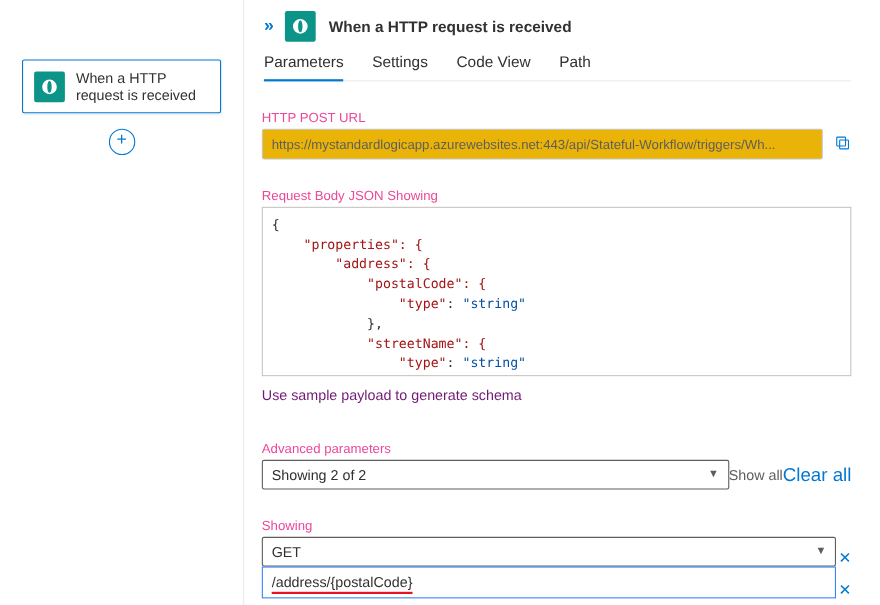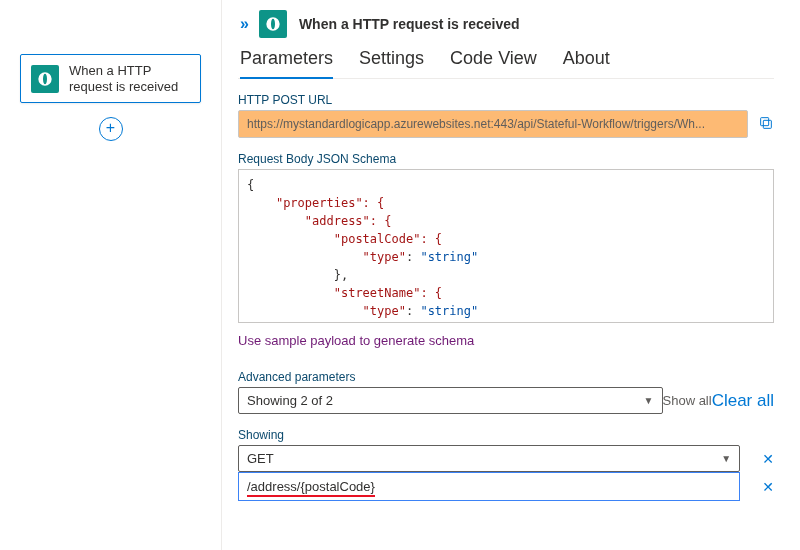--- a/index.html
+++ b/index.html
@@ -10,36 +10,36 @@
 .node-icon svg,.hdr-icon svg{width:16px;height:16px;fill:#fff}
 .node-text{font-size:13px;line-height:1.2}
 .plus-wrap{text-align:center;margin-top:14px}
 .plus{width:22px;height:22px;border:1px solid #0078d4;border-radius:50%;color:#0078d4;line-height:20px;display:inline-block;font-size:16px;text-align:center}
 .div{width:1px;background:#edebe9}
 .right{flex:1;padding:10px 26px 18px 16px;box-sizing:border-box;overflow:hidden}
 .hdr{display:flex;align-items:center;gap:12px;margin-bottom:10px}
 .coll{color:#0078d4;font-size:16px;font-weight:600;letter-spacing:-4px;padding:0 2px}
 .title{font-weight:600;font-size:14px}
 .tabs{display:flex;gap:26px;border-bottom:1px solid #edebe9;padding-left:2px;margin:8px 0 12px}
-.tab{padding:0 0 8px;font-size:18px;color:#323130;cursor:pointer}
+.tab{padding:0 0 8px;font-size:14px;color:#323130;cursor:pointer}
 .tab.active{border-bottom:2px solid #0078d4;margin-bottom:-1px}
-.lbl{font-size:12px;color:#0c4a6e;margin:14px 0 3px}
+.lbl{font-size:12px;color:#ec4899;margin:26px 0 3px}
 .url-row{display:flex;align-items:center;gap:10px}
-.url{flex:1;background:#fdba74;border:1px solid #c8c6c4;color:#605e5c;padding:6px 8px;font-size:12px;border-radius:2px;white-space:nowrap;overflow:hidden;text-overflow:ellipsis}
+.url{flex:1;background:#eab308;border:1px solid #c8c6c4;color:#605e5c;padding:6px 8px;font-size:12px;border-radius:2px;white-space:nowrap;overflow:hidden;text-overflow:ellipsis}
 .copy{color:#0078d4}
 .copy svg{width:16px;height:16px;fill:none;stroke:#0078d4;stroke-width:1.5}
 .code{border:1px solid #c8c6c4;padding:6px 8px;font-family:Consolas,monospace;font-size:12px;line-height:1.5;height:140px;overflow:hidden;white-space:pre}
 .p{color:#323130}.k{color:#a31515}.s{color:#0451a5}
 .link{color:#701a75;font-size:13px;margin:10px 0 8px;display:inline-block}
 .adv-row{display:flex;align-items:center;gap:0}
 .sel{flex:1;display:flex;justify-content:space-between;align-items:center;border:1px solid #605e5c;padding:5px 8px;border-radius:2px;font-size:13px}
 .chev{font-size:10px;color:#605e5c}
 .show{color:#605e5c;font-size:13px}
 .clear{color:#0078d4;font-size:17px}
-.field-row{display:flex;align-items:center;gap:22px}
+.field-row{display:flex;align-items:flex-end;gap:2px}
 .field-row .sel{flex:1}
 .x{color:#0078d4;font-size:14px}
 .txt{flex:1;border:1px solid #3b82f6;padding:6px 8px;font-size:13px;border-radius:0}
 .txt .spell{border-bottom:2px solid #e81123;padding-bottom:1px}
 </style>
 </head>
 <body>
 
 <div class="layout">
   <div class="left">
@@ -66,35 +66,35 @@
             <path d="M12 2a10 10 0 100 20 10 10 0 000-20zm0 2c1.5 0 3 2.7 3 8s-1.5 8-3 8-3-2.7-3-8 1.5-8 3-8zm-7.7 7h15.4M4.3 15h15.4M5.6 7h12.8"></path>
           </svg>
       </span>
       <span class="title">When a HTTP request is received</span>
     </div>
 
     <div class="tabs">
       <span class="tab active">Parameters</span>
       <span class="tab">Settings</span>
       <span class="tab">Code View</span>
-      <span class="tab">About</span>
+      <span class="tab">Path</span>
     </div>
 
     <div class="lbl">HTTP POST URL</div>
     <div class="url-row">
       <div class="url">https://mystandardlogicapp.azurewebsites.net:443/api/Stateful-Workflow/triggers/Wh...</div>
       <span class="copy">
         <svg viewBox="0 0 24 24">
             <rect x="8" y="8" width="12" height="12" rx="1"></rect>
             <rect x="4" y="4" width="12" height="12" rx="1"></rect>
           </svg>
       </span>
     </div>
 
-    <div class="lbl">Request Body JSON Schema</div>
+    <div class="lbl">Request Body JSON Showing</div>
     <div class="code" id="code"><span class="p">{</span>
     <span class="k">"properties": {</span>
         <span class="k">"address": {</span>
             <span class="k">"postalCode": {</span>
                 <span class="k">"type"</span>: <span class="s">"string"</span>
             <span class="p">},</span>
             <span class="k">"streetName": {</span>
                 <span class="k">"type"</span>: <span class="s">"string"</span>
             <span class="p">}</span>
 </div>

